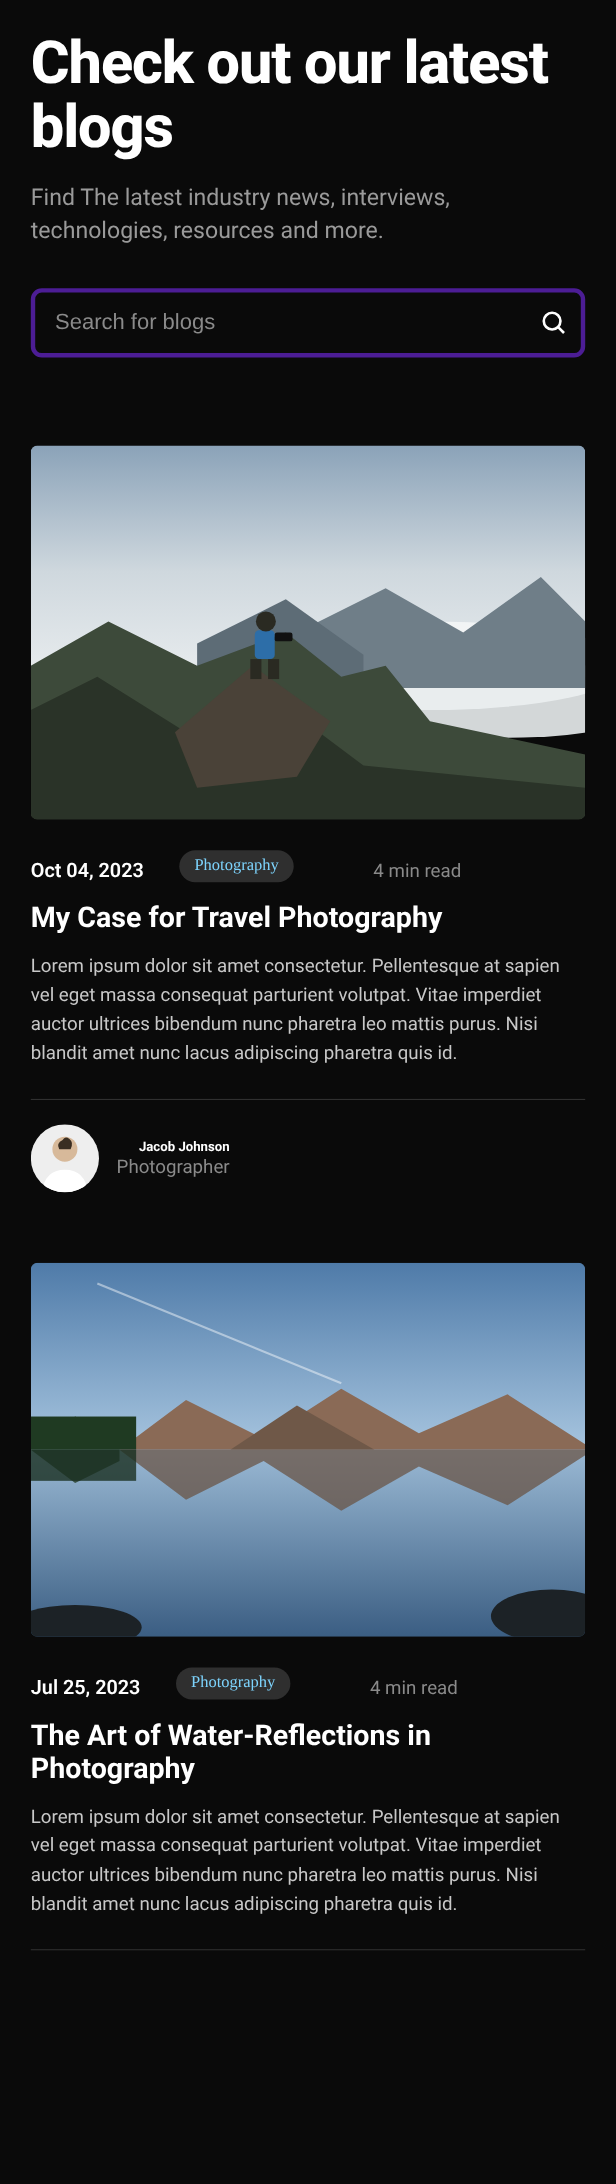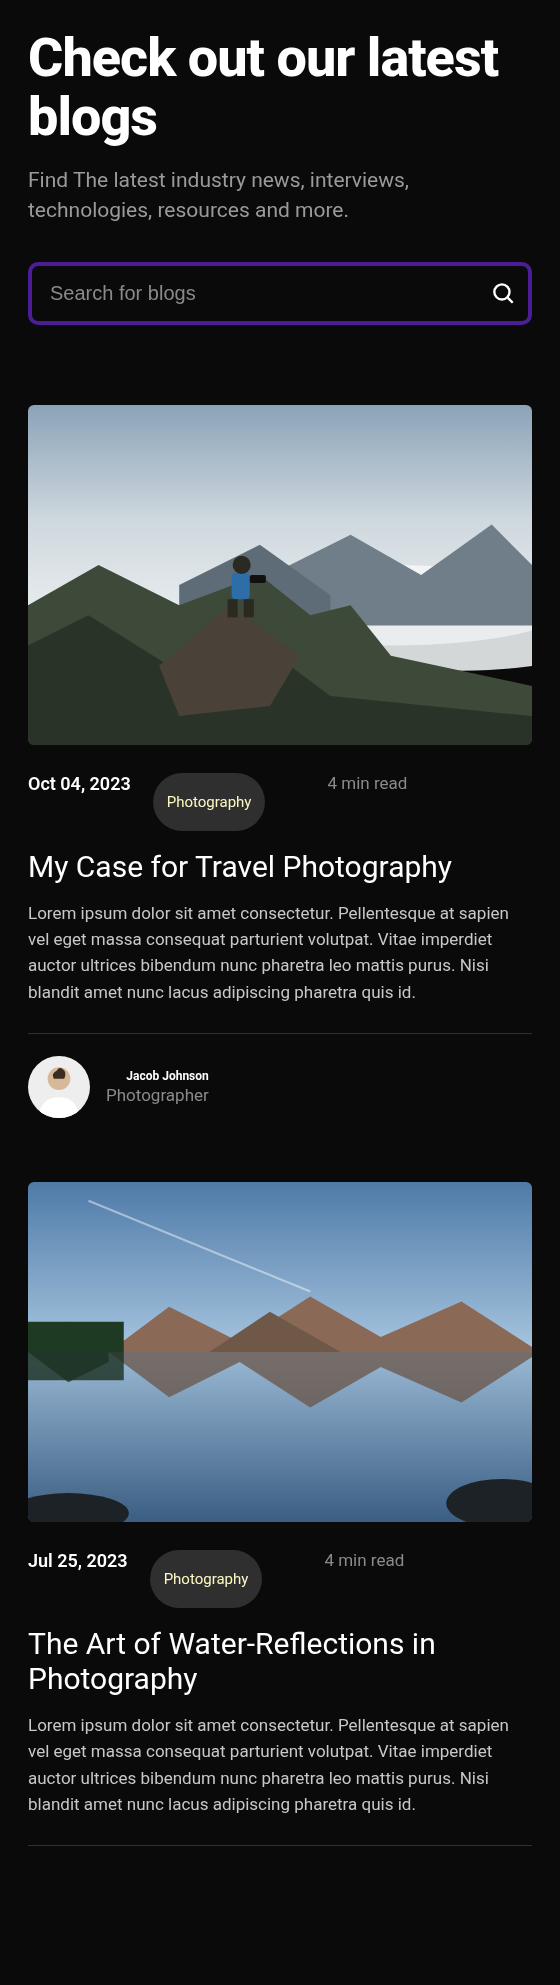--- a/index.html
+++ b/index.html
@@ -50,36 +50,37 @@
   .post-image {
     width: 100%;
     height: 340px;
     border-radius: 6px;
     overflow: hidden;
     margin-bottom: 28px;
   }
   .post-image svg { display: block; width: 100%; height: 100%; }
   .meta-row {
     display: flex;
-    align-items: flex-start;
-    gap: 22px;
+    align-items: flex-end;
+    gap: 32px;
     margin-bottom: 18px;
   }
   .meta-date { font-size: 18px; font-weight: 600; }
   .meta-tag {
     background: #2f2f2f;
-    color: #fef9c3;
-    padding: 20px 14px;
+    color: #7dd3fc;
+    padding: 6px 14px;
     border-radius: 999px;
     font-size: 15px;
+    font-family: Liberation Serif, serif;
   }
   .meta-read { font-size: 17px; color: #8a8a8a; margin-left: 40px; }
   .post-title {
-    font-size: 30px;
-    font-weight: 400;
+    font-size: 26px;
+    font-weight: 700;
     margin-bottom: 16px;
   }
   .post-excerpt {
     font-size: 17px;
     color: #c8c8c8;
     line-height: 1.55;
     margin-bottom: 28px;
   }
   .divider { border: none; border-top: 1px solid #303030; margin-bottom: 22px; }
   .author-row { display: flex; align-items: center; gap: 16px; }

